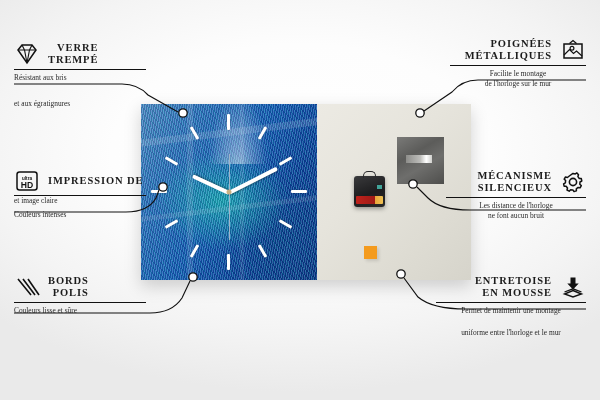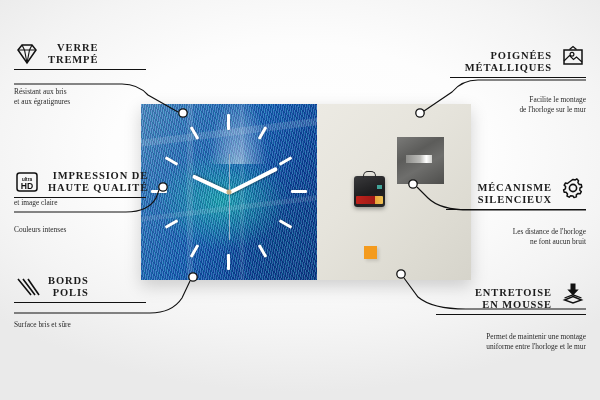--- a/index.html
+++ b/index.html
@@ -56,25 +56,25 @@
   .foam { position:absolute; left:47px; top:142px; width:13px; height:13px;
           background:#f49b1e; box-shadow:2px 2px 3px rgba(0,0,0,.12); }
 
   
   .callout { position:absolute; }
   .head { display:flex; align-items:center; gap:8px; }
   .titles { line-height:1.12; }
   .titles .t { font-size:10.5px; font-weight:700; letter-spacing:.9px; color:#1b1b1b;
                text-transform:uppercase; white-space:nowrap; }
   .rule { height:1.1px; background:#111; margin-top:3px; }
-  .sub { font-size:7.4px; color:#2a2a2a; line-height:1.45; margin-top:17px; white-space:nowrap; }
+  .sub { font-size:7.4px; color:#2a2a2a; line-height:1.45; margin-top:3px; white-space:nowrap; }
   .left .titles { text-align:right; }
   .right .head { flex-direction:row; justify-content:flex-end; }
-  .right .titles { text-align:right;margin-top:12px; }
-  .right .sub { text-align:right; }
+  .right .titles { text-align:right; }
+  .right .sub { text-align:center; }
   .ico { width:26px; height:22px; flex:0 0 auto; display:block; }
 
   svg.links { position:absolute; inset:0; width:600px; height:400px; pointer-events:none; }
   svg.links path { fill:none; stroke:#111; stroke-width:1.15; }
   svg.links circle { fill:#fff; stroke:#111; stroke-width:1.3; }
 </style>
 </head>
 <body>
 
 <div id="stage">
@@ -146,52 +146,51 @@
         <path d="M4 7 L8 2 H18 L22 7 L13 20 Z" fill="none" stroke="#111" stroke-width="1.5"></path>
         <path d="M4 7 H22 M8 2 L10.5 7 L13 20 M18 2 L15.5 7 L13 20" fill="none" stroke="#111" stroke-width="1.1"></path>
       </svg>
       <div class="titles">
         <div class="t">VERRE</div>
         <div class="t">TREMPÉ</div>
       </div>
     </div>
     <div class="rule"></div>
     <div class="sub">Résistant aux bris</div>
-    <div class="sub" style="margin-top:0">et aux égratignures</div>
+    <div class="sub" style="margin-top:16px">et aux égratignures</div>
   </div>
 
   <div class="callout left" style="left:14px; top:170px; width:132px;">
     <div class="head">
       <svg class="ico" viewBox="0 0 26 22">
         <rect x="3" y="2" width="20" height="18" rx="2.5" fill="none" stroke="#111" stroke-width="1.5"></rect>
         <text x="13" y="9.5" font-family="Liberation Sans, sans-serif" font-size="4.6" font-weight="700" fill="#111" text-anchor="middle">ultra</text>
         <text x="13" y="17.5" font-family="Liberation Sans, sans-serif" font-size="8.6" font-weight="700" fill="#111" text-anchor="middle">HD</text>
       </svg>
       <div class="titles">
         <div class="t">IMPRESSION DE</div>
-        <div class="t">HAUTE QUALITÉ</div>
       </div>
     </div>
     <div class="rule"></div>
     <div class="sub" style="margin-top:0">et image claire</div>
     <div class="sub">Couleurs intenses</div>
   </div>
 
   <div class="callout left" style="left:14px; top:275px; width:132px;">
     <div class="head">
       <svg class="ico" viewBox="0 0 26 22">
         <path d="M4 3 L17 19 M9 3 L21 19 M14 3 L25 19" stroke="#111" stroke-width="1.6" fill="none"></path>
       </svg>
       <div class="titles">
         <div class="t">BORDS</div>
         <div class="t">POLIS</div>
       </div>
     </div>
     <div class="rule"></div>
-    <div class="sub">Surface bris et sûre</div>
+    <div class="sub">Couleurs lisse et sûre</div>
   </div>
 
   <div class="callout right" style="right:14px; top:38px; width:136px;">
     <div class="head">
       <div class="titles">
         <div class="t">POIGNÉES</div>
         <div class="t">MÉTALLIQUES</div>
       </div>
       <svg class="ico" viewBox="0 0 26 22">
         <path d="M9.5 4.5 L13 1.5 L16.5 4.5" fill="none" stroke="#111" stroke-width="1.3"></path>
@@ -228,16 +227,16 @@
         <div class="t">EN MOUSSE</div>
       </div>
       <svg class="ico" viewBox="0 0 26 22">
         <path d="M10.5 1.5 h5 v6 h3.2 L13 13.5 L7.3 7.5 h3.2 z" fill="#111"></path>
         <path d="M13 14.5 L21.5 18 L13 21 L4.5 18 z" fill="none" stroke="#111" stroke-width="1.4"></path>
         <path d="M4.5 16 L13 12.8 L21.5 16" fill="none" stroke="#111" stroke-width="1.3"></path>
       </svg>
     </div>
     <div class="rule"></div>
     <div class="sub">Permet de maintenir une montage</div>
-    <div class="sub" style="margin-top:0">uniforme entre l'horloge et le mur</div>
+    <div class="sub" style="margin-top:12px">uniforme entre l'horloge et le mur</div>
   </div>
 
 </div>
 
 </body></html>

